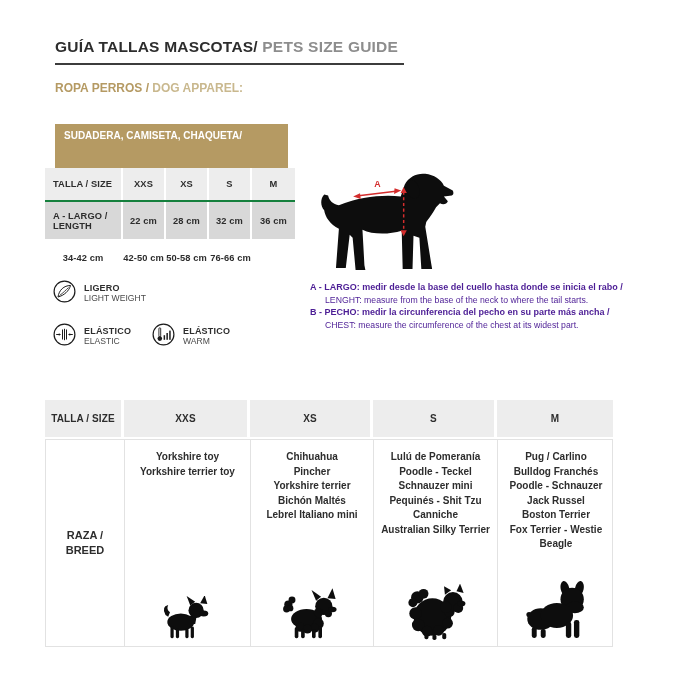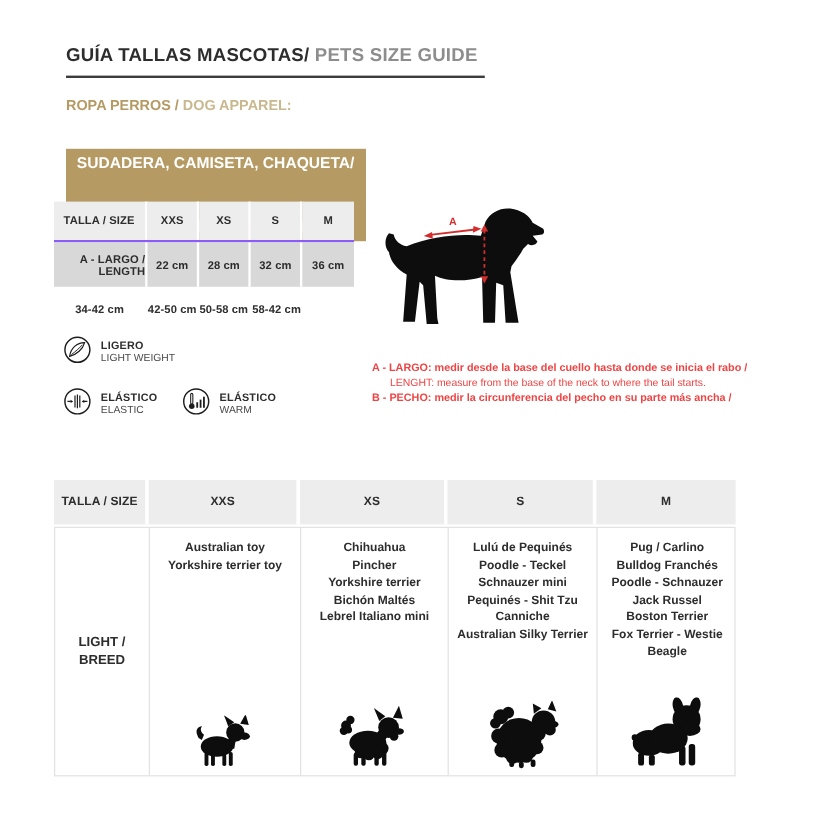--- a/index.html
+++ b/index.html
@@ -9,48 +9,48 @@
   
   .title{position:absolute;left:55px;top:38px;font-size:15.5px;font-weight:bold;
          letter-spacing:0.2px;border-bottom:2px solid #3c3c3c;padding:0 6px 7px 0;white-space:nowrap;}
   .title .sec{color:#8d8d8d;}
   .subtitle{position:absolute;left:55px;top:81px;font-size:12px;font-weight:bold;color:#b59a63;white-space:nowrap;}
   .subtitle .sec{color:#c9b88e;}
 
   
   .category-box{position:absolute;left:55px;top:124px;background:#b59a63;color:#fff;
                 padding:5px 10px 6px 9px;line-height:13px;}
-  .category-box .line1{font-size:13px;font-weight:bold;}
+  .category-box .line1{font-size:10px;font-weight:bold;}
   .category-box .line2{font-size:14px;font-weight:bold;color:#ece0c2;margin-top:40px;}
 
   
   .size-table{position:absolute;left:45px;top:168px;}
   .st-row{display:grid;grid-template-columns:78px 43px 43px 43px 43px;}
   .st-cell{display:flex;align-items:center;justify-content:center;
            font-size:9.3px;font-weight:bold;border-right:2px solid #fff;letter-spacing:0.1px;}
   .st-cell:last-child{border-right:none;}
   .st-label{justify-content:flex-start;padding-left:8px;}
   .row-h .st-cell{background:#ededed;height:32px;}
   .row-a .st-cell{background:#d8d8d8;height:37px;}
-  .row-a{border-top:2px solid #8b5cf6;border-bottom:2px solid #fff;text-align:right;}
+  .row-a{border-top:2px solid #15803d;border-bottom:2px solid #fff;}
   .row-b .st-cell{background:#fff;height:33px;}
 
   
   .dog-diagram{position:absolute;left:314px;top:166px;}
 
   
   .feature{position:absolute;display:flex;gap:8px;align-items:flex-end;}
   .f1{left:53px;top:280px;} .f2{left:152px;top:280px;}
   .f3{left:53px;top:323px;} .f4{left:152px;top:323px;}
   .f-text{padding-top:1px;}
   .f-name{font-size:9px;font-weight:bold;letter-spacing:0.2px;line-height:10.5px;}
   .f-name-en{font-size:8.6px;color:#4a4a4a;line-height:10px;}
 
   
-  .notes{position:absolute;left:310px;top:300px;width:378px;color:#ef4444;line-height:12.5px;}
+  .notes{position:absolute;left:310px;top:281px;width:378px;color:#4c1d95;line-height:12.5px;}
   .note-bold{font-size:9px;font-weight:bold;}
   .note-reg{font-size:8.7px;padding-left:15px;}
 
   
   .breed-table{position:absolute;left:45px;top:400px;width:568px;}
   .bt-header{display:grid;grid-template-columns:79px 126px 123px 124px 116px;margin-bottom:2px;}
   .bt-hcell{background:#ededed;height:37px;display:flex;align-items:center;justify-content:center;
             font-size:10px;font-weight:bold;border-right:3px solid #fff;letter-spacing:0.1px;}
   .bt-hcell:last-child{border-right:none;}
   .bt-body{display:grid;grid-template-columns:79px 126px 123px 124px 116px;height:208px;
@@ -89,21 +89,21 @@
       <div class="st-cell st-label">A - LARGO / LENGTH</div>
       <div class="st-cell">22 cm</div>
       <div class="st-cell">28 cm</div>
       <div class="st-cell">32 cm</div>
       <div class="st-cell">36 cm</div>
     </div>
     <div class="st-row row-b">
       <div class="st-cell">34-42 cm</div>
       <div class="st-cell">42-50 cm</div>
       <div class="st-cell">50-58 cm</div>
-      <div class="st-cell">58-42 cm</div>
+      <div class="st-cell">76-66 cm</div>
     </div>
   </div>
 
   <div class="dog-diagram">
     <svg width="145" height="106" viewBox="0 0 145 108">
       <path fill="#0d0d0d" d="M9,45 C5,41 5,33 9,29 L13,30 C14,35 18,39 24,40
         C45,31 70,29 87,31 L91,19 C95,11 104,7 112,8 C121,9 128,14 131,20
         L140,25 C141,27 141,29 139,30 L131,31 L135,36 C134,39 130,40 127,38
         L123,42 C119,49 116,53 113,57 L112,62 L118,99 L119,105 L108,105 L106,73
         L100,71 L99,105 L89,105 L88,66 C75,70 58,70 48,65 L50,101 L51,106 L41,106
@@ -165,40 +165,41 @@
     <div class="f-text">
       <div class="f-name">ELÁSTICO</div>
       <div class="f-name-en">WARM</div>
     </div>
   </div>
 
   <div class="notes">
     <div class="note-bold">A - LARGO: medir desde la base del cuello hasta donde se inicia el rabo /</div>
     <div class="note-reg">LENGHT: measure from the base of the neck to where the tail starts.</div>
     <div class="note-bold">B - PECHO: medir la circunferencia del pecho en su parte más ancha /</div>
+    <div class="note-reg">CHEST: measure the circumference of the chest at its widest part.</div>
   </div>
 
   <div class="breed-table">
     <div class="bt-header">
       <div class="bt-hcell">TALLA /  SIZE</div>
       <div class="bt-hcell">XXS</div>
       <div class="bt-hcell">XS</div>
       <div class="bt-hcell">S</div>
       <div class="bt-hcell">M</div>
     </div>
     <div class="bt-body">
 
       <div class="bt-cell raza-cell">
-        <div>LIGHT /</div>
+        <div>RAZA /</div>
         <div>BREED</div>
       </div>
 
       <div class="bt-cell">
         <div>
-            <div class="breed-line">Australian toy</div>
+            <div class="breed-line">Yorkshire toy</div>
             <div class="breed-line">Yorkshire terrier toy</div>
           </div>
         <div class="dog-holder">
           <svg width="54" height="45" viewBox="0 0 60 50">
             <g fill="#0d0d0d">
               <path d="M5,21 Q0,12 8,10 Q5.5,15 10,18 L8,23 Z"></path>
               <ellipse cx="22" cy="29" rx="15" ry="9.5"></ellipse>
               <rect x="10.5" y="34" width="3.6" height="13" rx="1.6"></rect>
               <rect x="16.5" y="36" width="3.6" height="11" rx="1.6"></rect>
               <rect x="27" y="36" width="3.6" height="11" rx="1.6"></rect>
@@ -243,21 +244,21 @@
               <ellipse cx="55.5" cy="22.5" rx="4.5" ry="3"></ellipse>
               <polygon points="37.5,13 32.5,1 43,8.5"></polygon>
               <polygon points="50,10 55.5,-1 59,11"></polygon>
             </g>
           </svg>
         </div>
       </div>
 
       <div class="bt-cell">
         <div>
-            <div class="breed-line">Lulú de Pequinés</div>
+            <div class="breed-line">Lulú de Pomeranía</div>
             <div class="breed-line">Poodle  -  Teckel</div>
             <div class="breed-line">Schnauzer mini</div>
             <div class="breed-line">Pequinés  -  Shit Tzu</div>
             <div class="breed-line">Canniche</div>
             <div class="breed-line">Australian Silky Terrier</div>
           </div>
         <div class="dog-holder">
           <svg width="66" height="57" viewBox="0 0 74 64">
             <g fill="#0d0d0d">
               <circle cx="16" cy="15" r="7"></circle>

